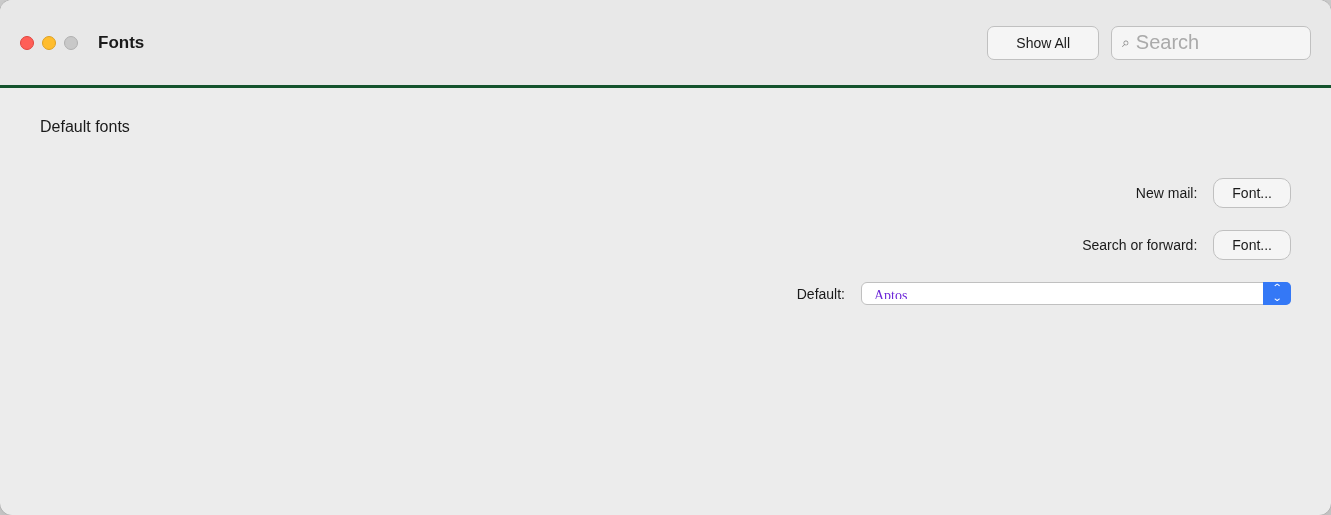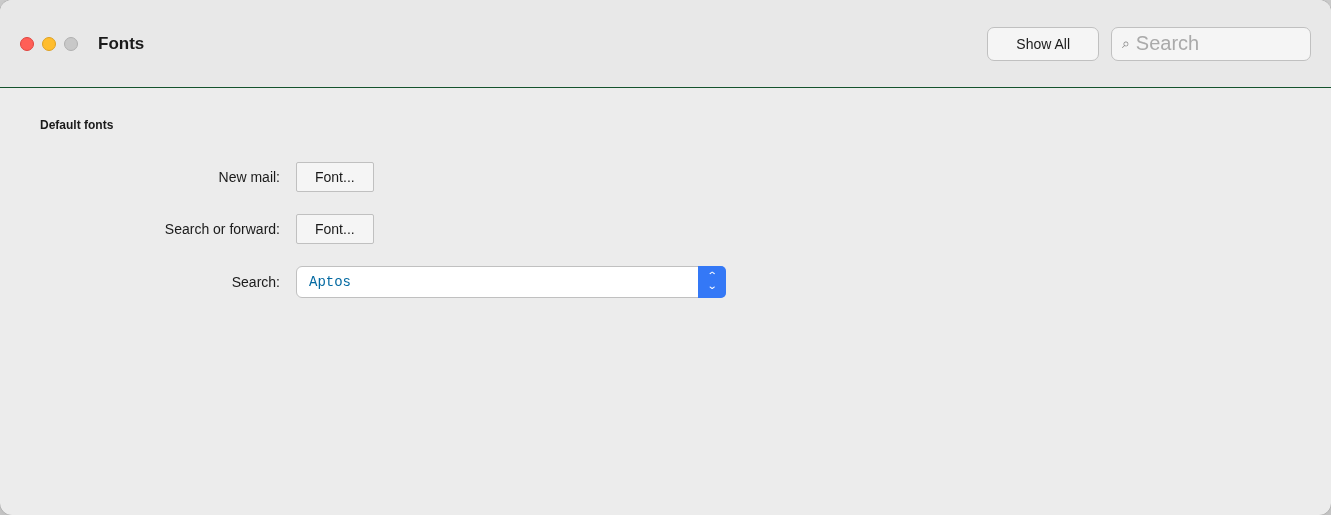--- a/index.html
+++ b/index.html
@@ -23,21 +23,21 @@
       background: #ececec;
       border-radius: 12px;
       box-shadow: 0 4px 30px rgba(0,0,0,0.25), 0 0 0 0.5px rgba(0,0,0,0.15);
       display: flex;
       flex-direction: column;
       overflow: hidden;
     }
 
     .titlebar {
       background: #e8e8e8;
-      border-bottom: 1px solid #14532d;
+      border-bottom: 3px solid #14532d;
       height: 88px;
       display: flex;
       align-items: center;
       padding: 0 20px;
       flex-shrink: 0;
     }
 
     .traffic-lights {
       display: flex;
       gap: 8px;
@@ -125,50 +125,51 @@
       color: #aaa;
     }
 
     .content {
       flex: 1;
       padding: 30px 40px;
       overflow: auto;
     }
 
     .section-title {
-      font-size: 12px;
-      font-weight: 700;
-      color: #1a1a1a;
-      margin-bottom: 30px;
+      font-size: 16px;
+      font-weight: 400;
+      color: #1a1a1a;
+      margin-bottom: 42px;
     }
 
     .form-area {
       display: flex;
       flex-direction: column;
       gap: 22px;
       margin-left: 80px;
+      align-items: flex-end;
     }
 
     .form-row {
       display: flex;
       align-items: center;
       gap: 16px;
     }
 
     .form-label {
       font-size: 14px;
       color: #1a1a1a;
       text-align: right;
       min-width: 160px;
     }
 
     .font-btn {
       background: #f5f5f5;
       border: 1px solid #c0c0c0;
-      border-radius: 2px;
+      border-radius: 10px;
       padding: 5px 18px;
       font-size: 14px;
       color: #1a1a1a;
       cursor: pointer;
       font-family: inherit;
       height: 30px;
       display: flex;
       align-items: center;
     }
 
@@ -179,24 +180,24 @@
     }
 
     .preview-select {
       appearance: none;
       -webkit-appearance: none;
       background: #ffffff;
       border: 1px solid #c0c0c0;
       border-radius: 6px;
       padding: 5px 40px 5px 12px;
       font-size: 14px;
-      color: #0369a1;
+      color: #6d28d9;
       cursor: pointer;
-      font-family: Liberation Mono, monospace;
-      height: 32px;
+      font-family: Liberation Serif, serif;
+      height: 23px;
       width: 430px;
       outline: none;
     }
 
     .select-arrow {
       position: absolute;
       right: 0;
       top: 0;
       bottom: 0;
       width: 28px;
@@ -259,21 +260,21 @@
         <span class="form-label">New mail:</span>
         <button class="font-btn">Font...</button>
       </div>
 
       <div class="form-row">
         <span class="form-label">Search or forward:</span>
         <button class="font-btn">Font...</button>
       </div>
 
       <div class="form-row">
-        <span class="form-label">Search:</span>
+        <span class="form-label">Default:</span>
         <div class="preview-select-wrapper">
           <select class="preview-select">
             <option>Aptos</option>
           </select>
           <div class="select-arrow"></div>
         </div>
       </div>
 
     </div>
   </div>

